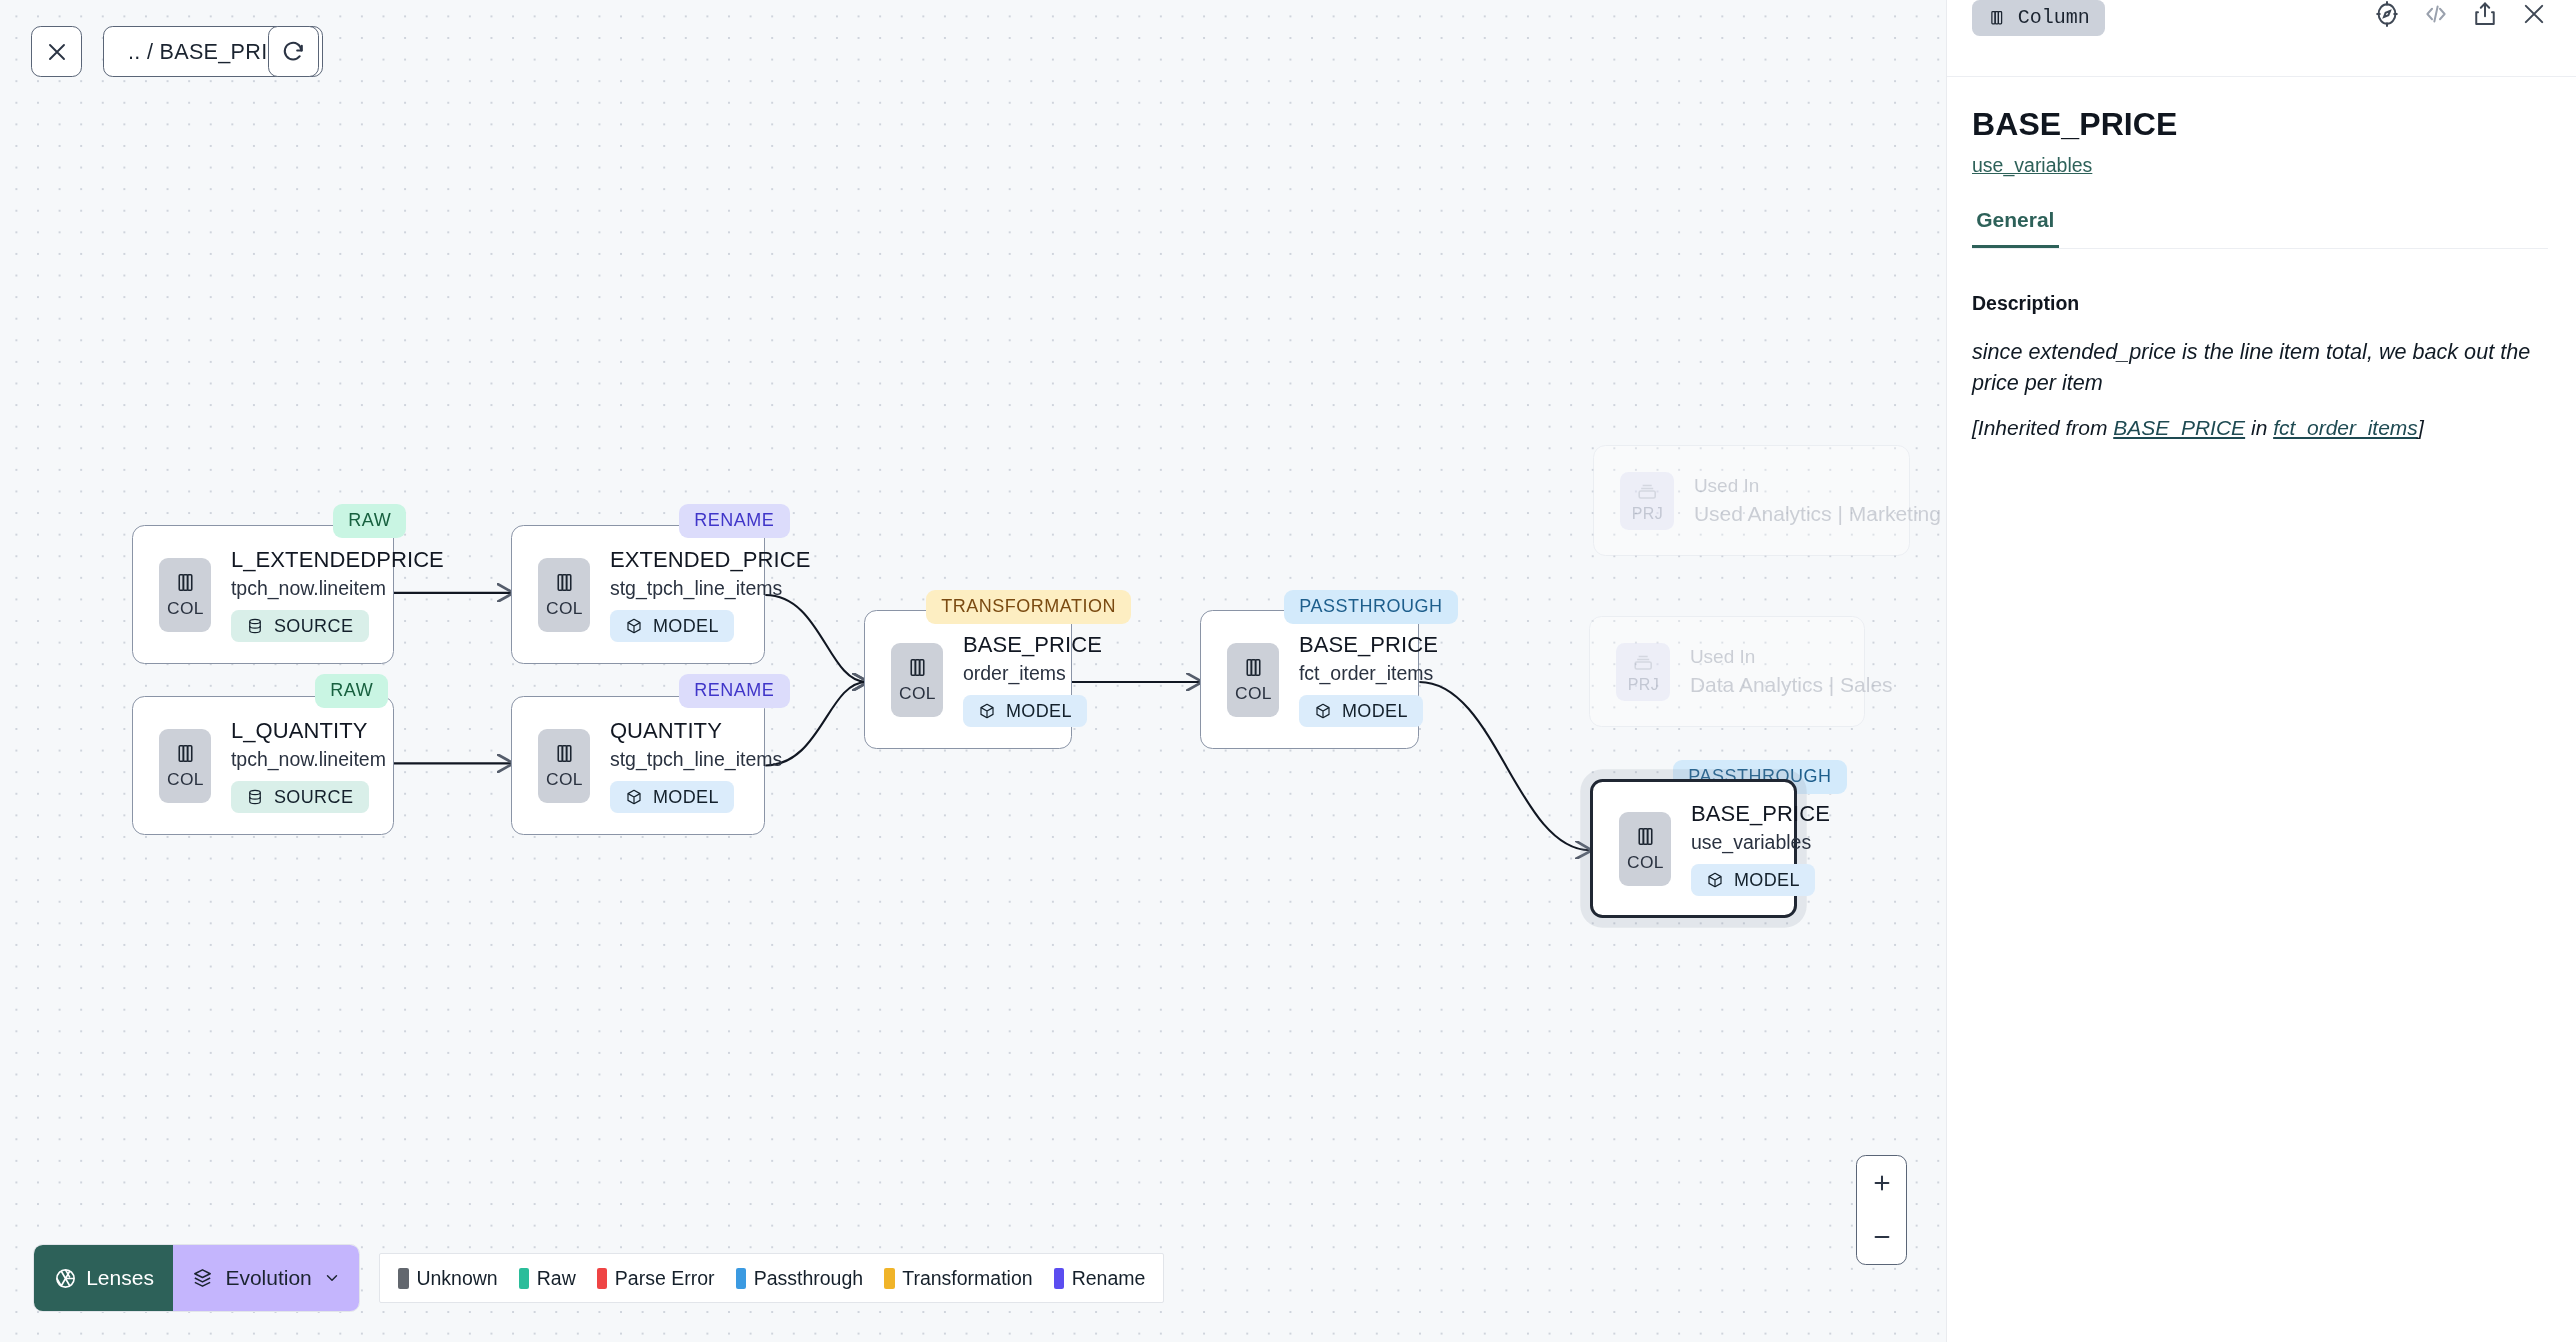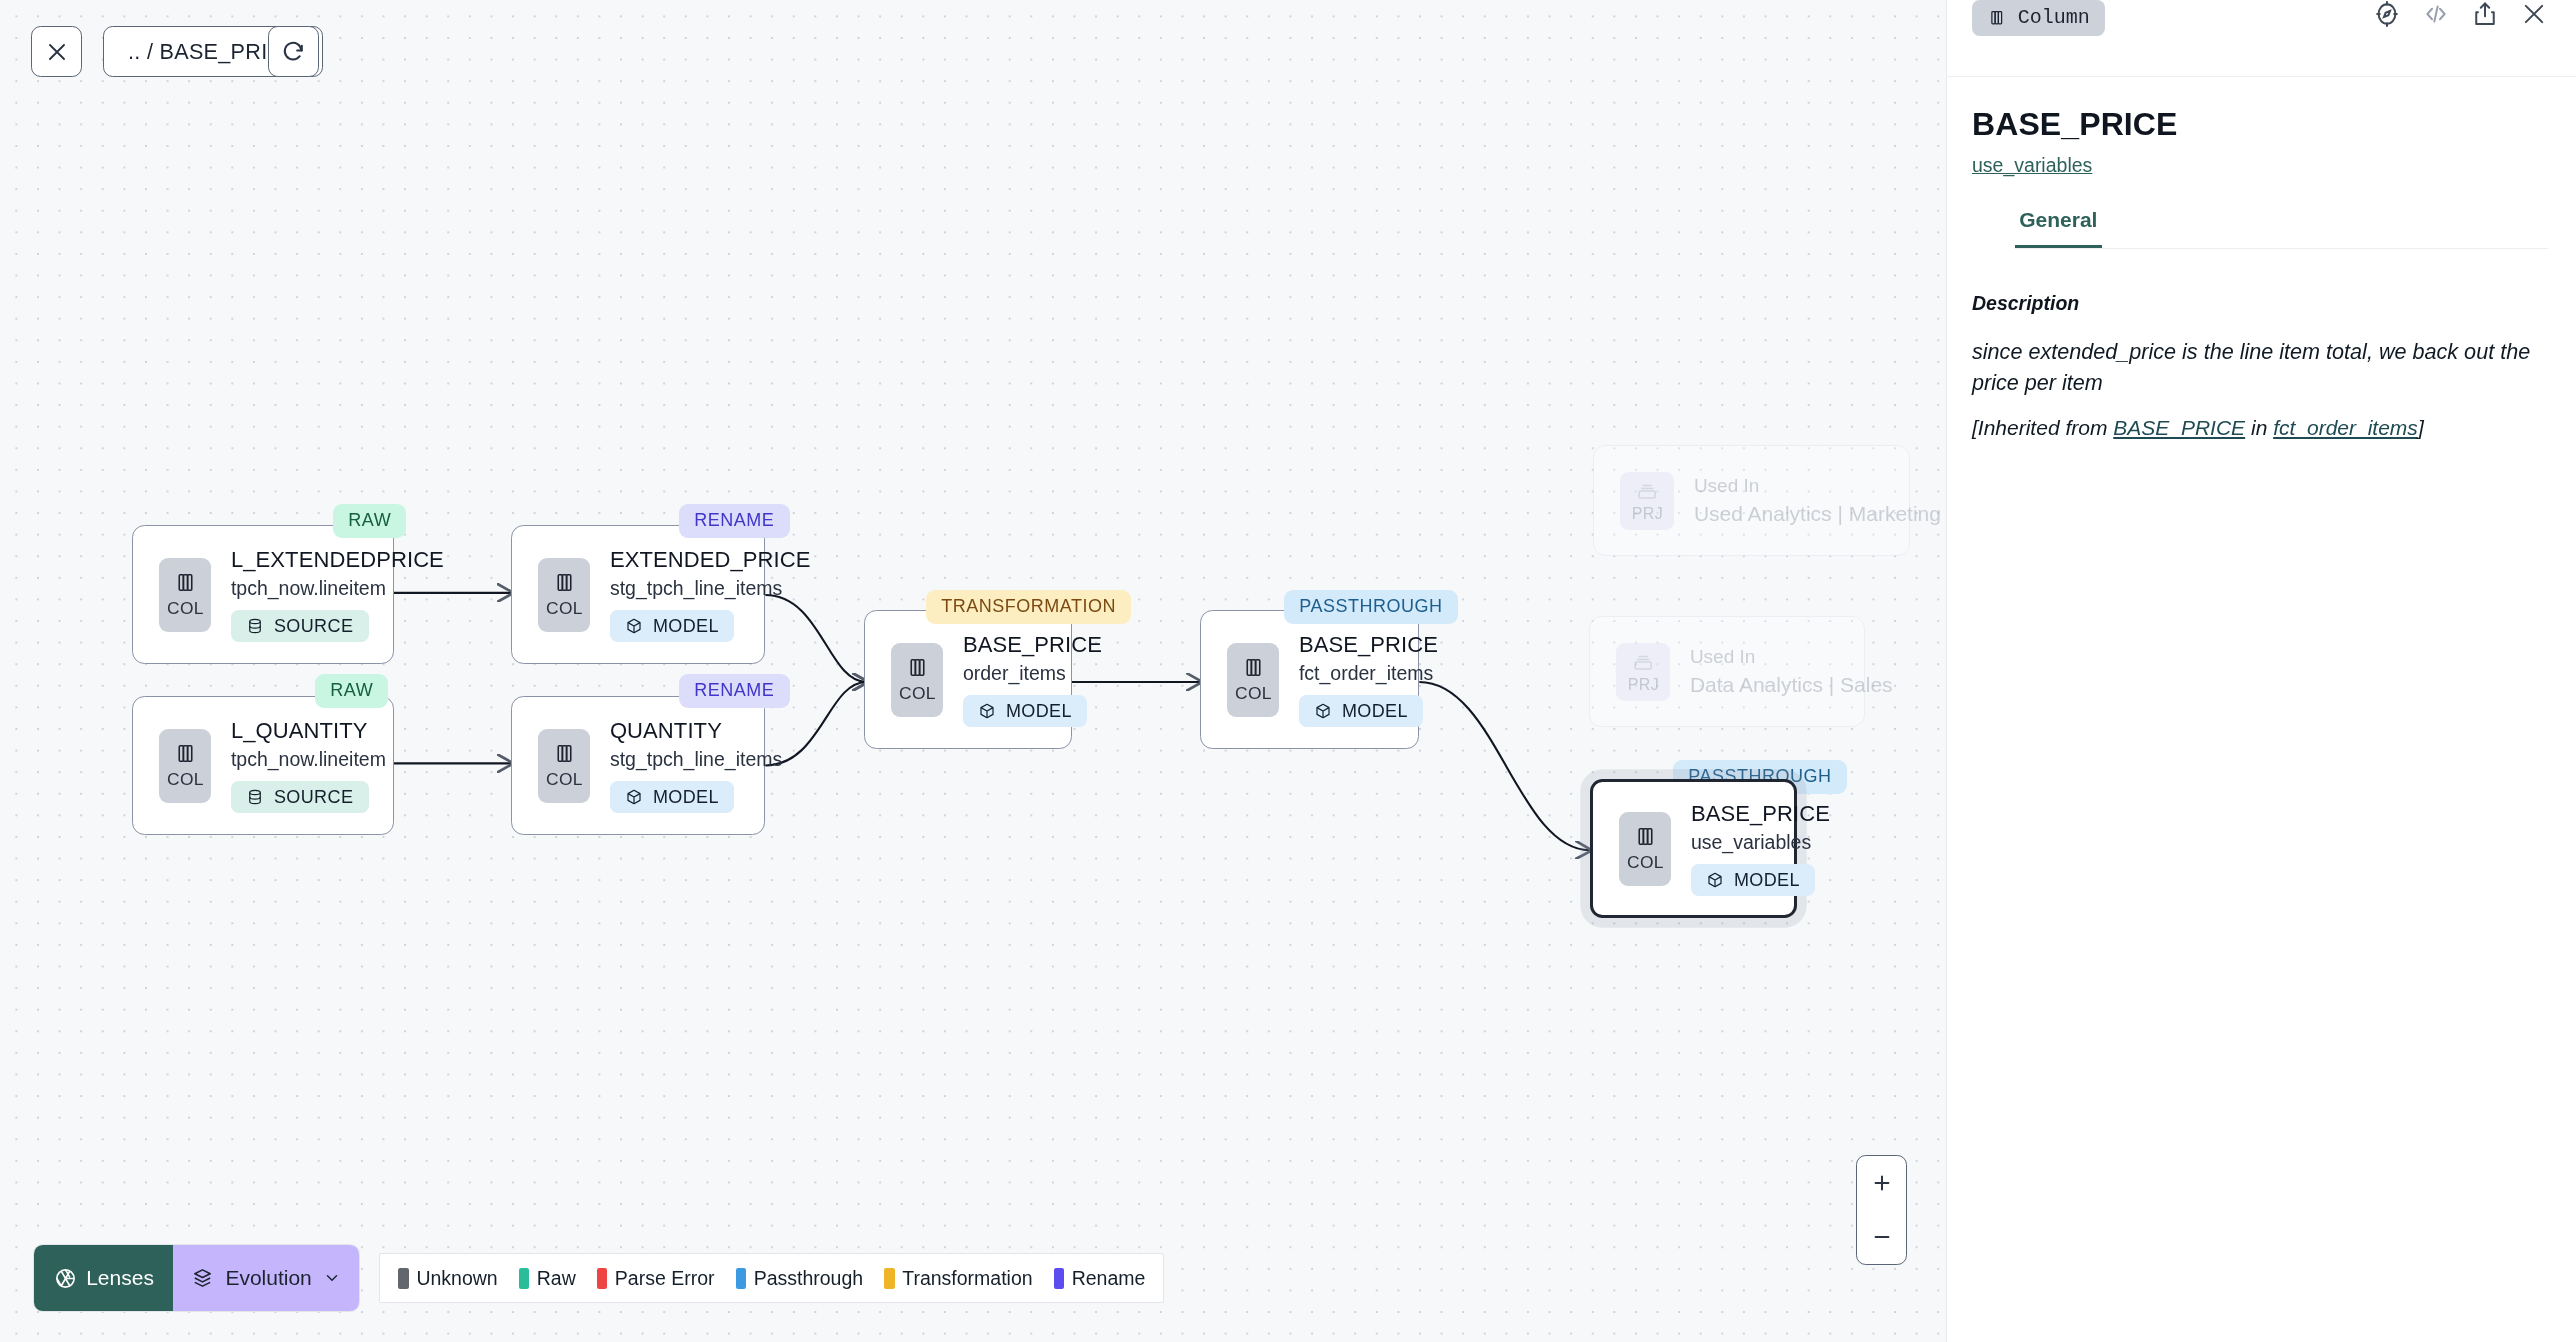--- a/index.html
+++ b/index.html
@@ -161,28 +161,28 @@
     font-size: 20px; color: #1b2430;
   }
   #panel-actions { margin-left: auto; display: flex; align-items: center; gap: 21px; }
   #panel-actions .pa { cursor: pointer; display: flex; }
   #panel-body { padding: 0 28px 0 25px; }
   #panel-title { margin-top: 29px; font-size: 32px; font-weight: bold; color: #10161f; letter-spacing: 0.1px; }
   #panel-sublink {
     margin-top: 11px; font-size: 19.5px; color: #2d6159;
     text-decoration: underline; display: inline-block; cursor: pointer;
   }
-  #tabs { margin-top: 31px; border-bottom: 1.4px solid #eceef2; display: flex; margin-left: 43px; }
+  #tabs { margin-top: 31px; border-bottom: 1.4px solid #eceef2; display: flex; }
   .tab {
     padding: 0 4.2px 12.5px 4.2px; margin-right: 25px;
     font-size: 21px; font-weight: bold; color: #2d6159;
     border-bottom: 3.5px solid transparent; cursor: pointer;
   }
   .tab.active { border-bottom-color: #2d6159; }
-  #desc-label { margin-top: 43px; font-size: 19.5px; font-weight: bold; color: #10161f; font-style: italic; }
+  #desc-label { margin-top: 43px; font-size: 19.5px; font-weight: bold; color: #10161f; }
   #desc-text {
     margin-top: 21px; font-size: 21.6px; font-style: italic;
     color: #101a24; line-height: 1.45;
   }
   #desc-inherit { margin-top: 18px; font-size: 21px; font-style: italic; color: #101a24; }
   #desc-inherit a { color: #1e4a52; text-decoration: underline; cursor: pointer; }
 </style>
 </head>
 <body>
 

